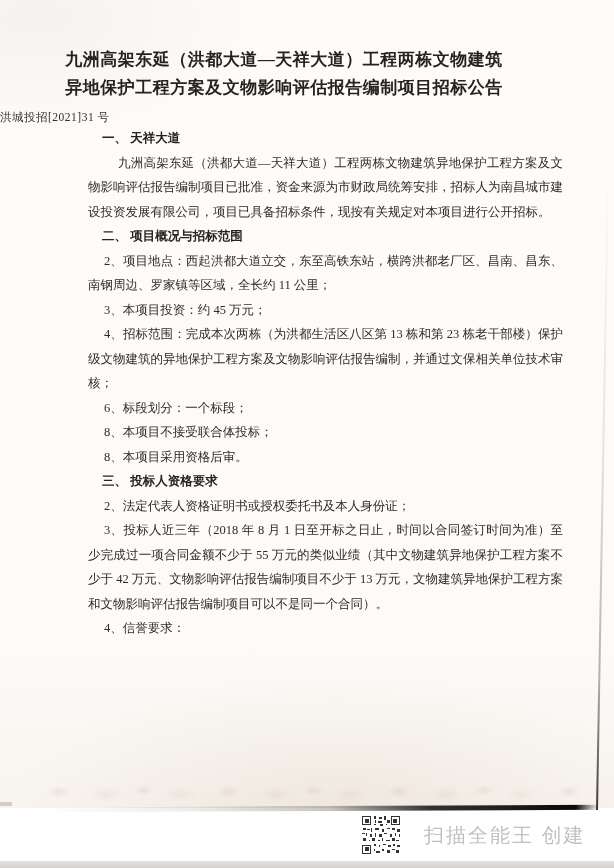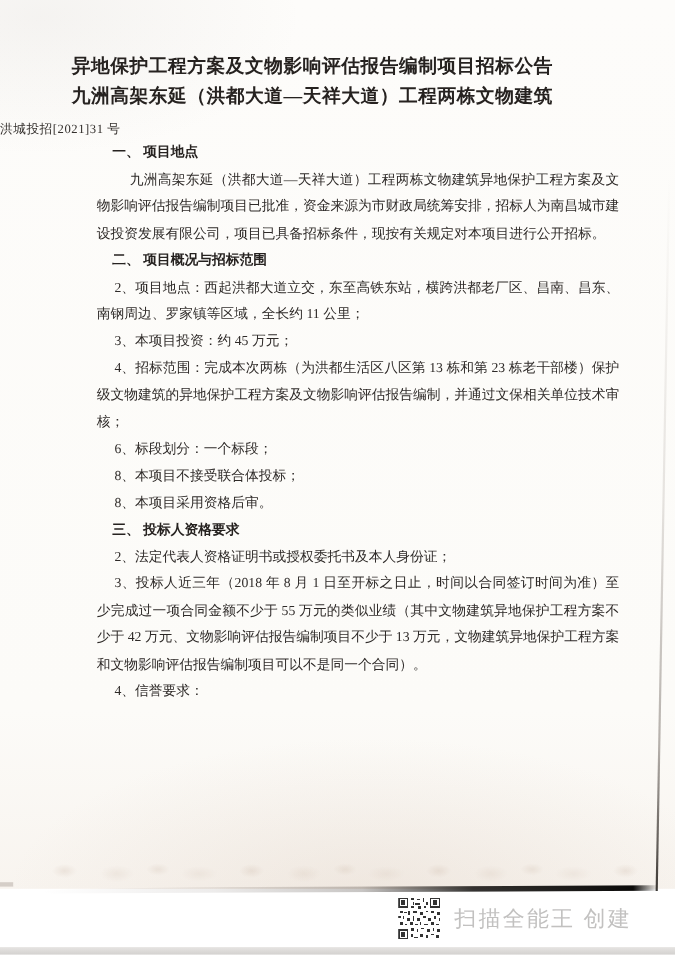--- a/index.html
+++ b/index.html
@@ -112,45 +112,45 @@
     width: 100%; height: 7px;
     background: linear-gradient(#e6e4e2, #d3d1cf);
     pointer-events: none;
   }
   
   .watermark {
     position: absolute;
     left: 362px; top: 816px;
     display: flex;
     align-items: center;
-    gap: 13px;
+    gap: 24px;
   }
   .watermark .qr { width: 38px; height: 38px; display: block; }
   .watermark .wm-text {
     font-family: "Liberation Sans", "DejaVu Sans", sans-serif;
     font-size: 20px;
     letter-spacing: 2px;
     color: #c2c1c0;
     white-space: nowrap;
   }
 </style>
 </head>
 <body>
 
 <div class="stage">
 
   <div class="paper">
     <div class="doc-title">
+      <div>九洲高架东延（洪都大道—天祥大道）工程两栋文物建筑</div>
       <div>异地保护工程方案及文物影响评估报告编制项目招标公告</div>
-      <div>九洲高架东延（洪都大道—天祥大道）工程两栋文物建筑</div>
     </div>
     <div class="doc-number">洪城投招[2021]31 号</div>
     <div class="doc-body">
         <div>
-          <p class="heading">一、 项目地点</p>
+          <p class="heading">一、 天祥大道</p>
           <p class="para-indent">九洲高架东延（洪都大道—天祥大道）工程两栋文物建筑异地保护工程方案及文物影响评估报告编制项目已批准，资金来源为市财政局统筹安排，招标人为南昌城市建设投资发展有限公司，项目已具备招标条件，现按有关规定对本项目进行公开招标。</p>
         </div>
         <div>
           <p class="heading">二、 项目概况与招标范围</p>
           <p class="item-indent">2、项目地点：西起洪都大道立交，东至高铁东站，横跨洪都老厂区、昌南、昌东、南钢周边、罗家镇等区域，全长约 11 公里；</p>
           <p class="item-indent">3、本项目投资：约 45 万元；</p>
           <p class="item-indent">4、招标范围：完成本次两栋（为洪都生活区八区第 13 栋和第 23 栋老干部楼）保护级文物建筑的异地保护工程方案及文物影响评估报告编制，并通过文保相关单位技术审核；</p>
           <p class="item-indent">6、标段划分：一个标段；</p>
           <p class="item-indent">8、本项目不接受联合体投标；</p>
           <p class="item-indent">8、本项目采用资格后审。</p>

